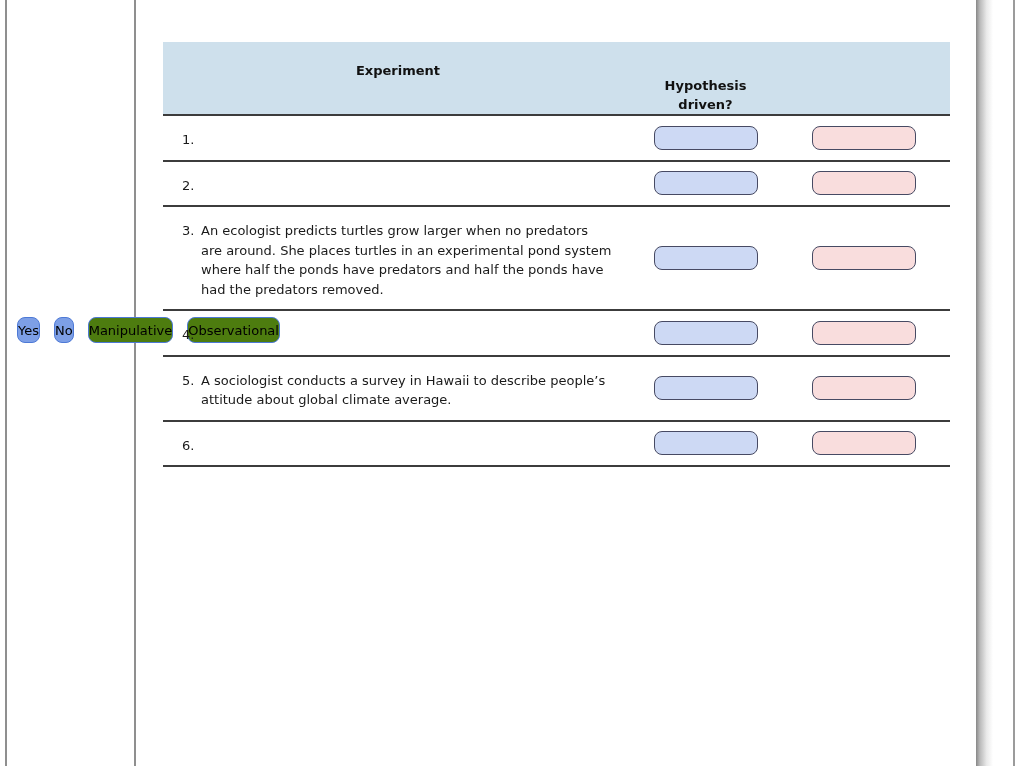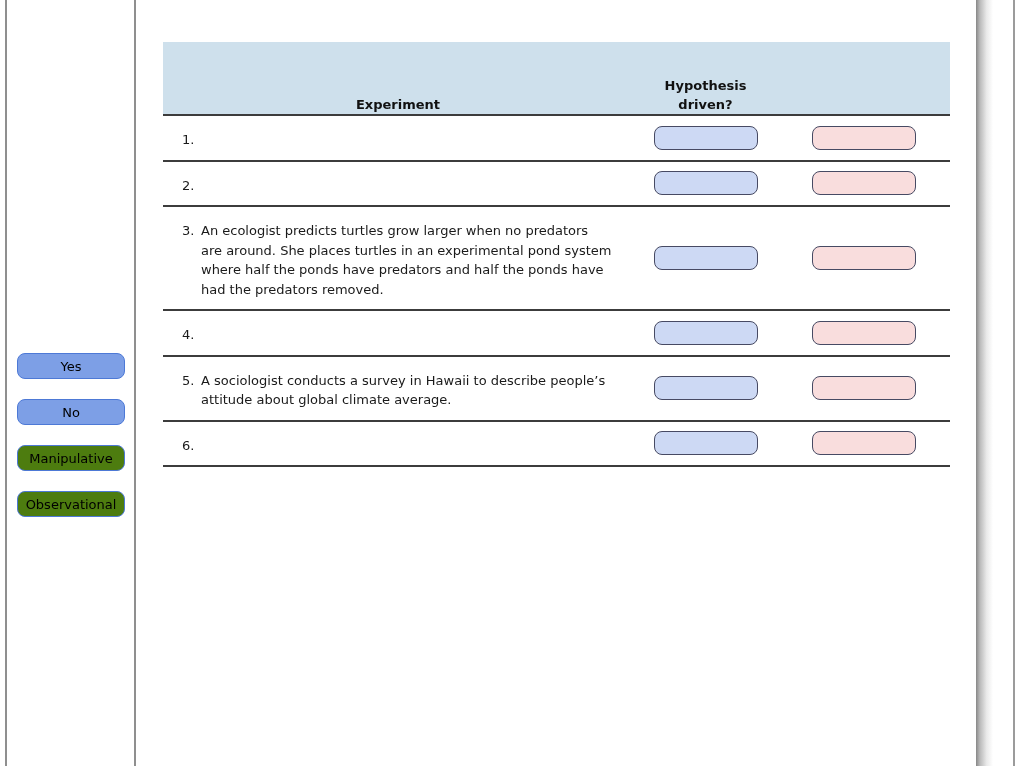--- a/index.html
+++ b/index.html
@@ -12,42 +12,42 @@
   .left-outer  { left:5px;    width:2px; background:#8f8f8f; }
   .left-inner  { left:134px;  width:2px; background:#8f8f8f; }
   .right-outer { left:1013px; width:2px; background:#9b9b9b; }
   .edge-shadow {
     position:absolute; left:976px; top:0; width:17px; height:100%;
     background:linear-gradient(to right,#878787 0%,#b8b8b8 22%,#e9e9e9 62%,#ffffff 100%);
   }
   
   .chip-panel {
     position:absolute; left:17px; top:317px; width:108px;
-    display:flex; flex-direction:column; gap:20px;margin-top:36px;
+    display:flex; gap:14px;
   }
   .chip {
     box-sizing:border-box; height:26px; width:108px;
     border:1.5px solid #4d79d6; border-radius:8px;
     display:flex; align-items:center; justify-content:center;
     font-size:13px; color:#000; cursor:pointer; user-select:none;
   }
   .chip.blue { background:#7d9fe6; }
   .chip.pink { background:#4d7c0f; }
   
   .table { position:absolute; left:163px; top:42px; width:787px; }
   .thead {
     display:flex; height:72px; box-sizing:content-box;
     background:#cee0ec; border-bottom:2px solid #3c3c3c;
   }
   .th {
     display:flex; justify-content:center; align-items:flex-start;
     padding-top:19px; box-sizing:border-box;
     font-weight:bold; font-size:13px; line-height:19px; text-align:center; color:#111;
   }
-  .th.exp { width:470px;align-items:flex-end; }
+  .th.exp { width:470px; }
   .th.hyp { width:145px;align-items:flex-end; }
   .th.obs { width:172px; }
   .th.hyp span { display:inline-block; max-width:100px; }
   .th.obs span { display:inline-block; max-width:140px; }
   .row { display:flex; align-items:center; border-bottom:2px solid #3c3c3c; }
   .cell-text {
     width:470px; box-sizing:border-box; padding:14px 20px 10px 19px;
     display:flex; font-size:13px; line-height:19.5px; color:#1a1a1a;
   }
   .cell-text .num { width:19px; flex:0 0 19px; }

